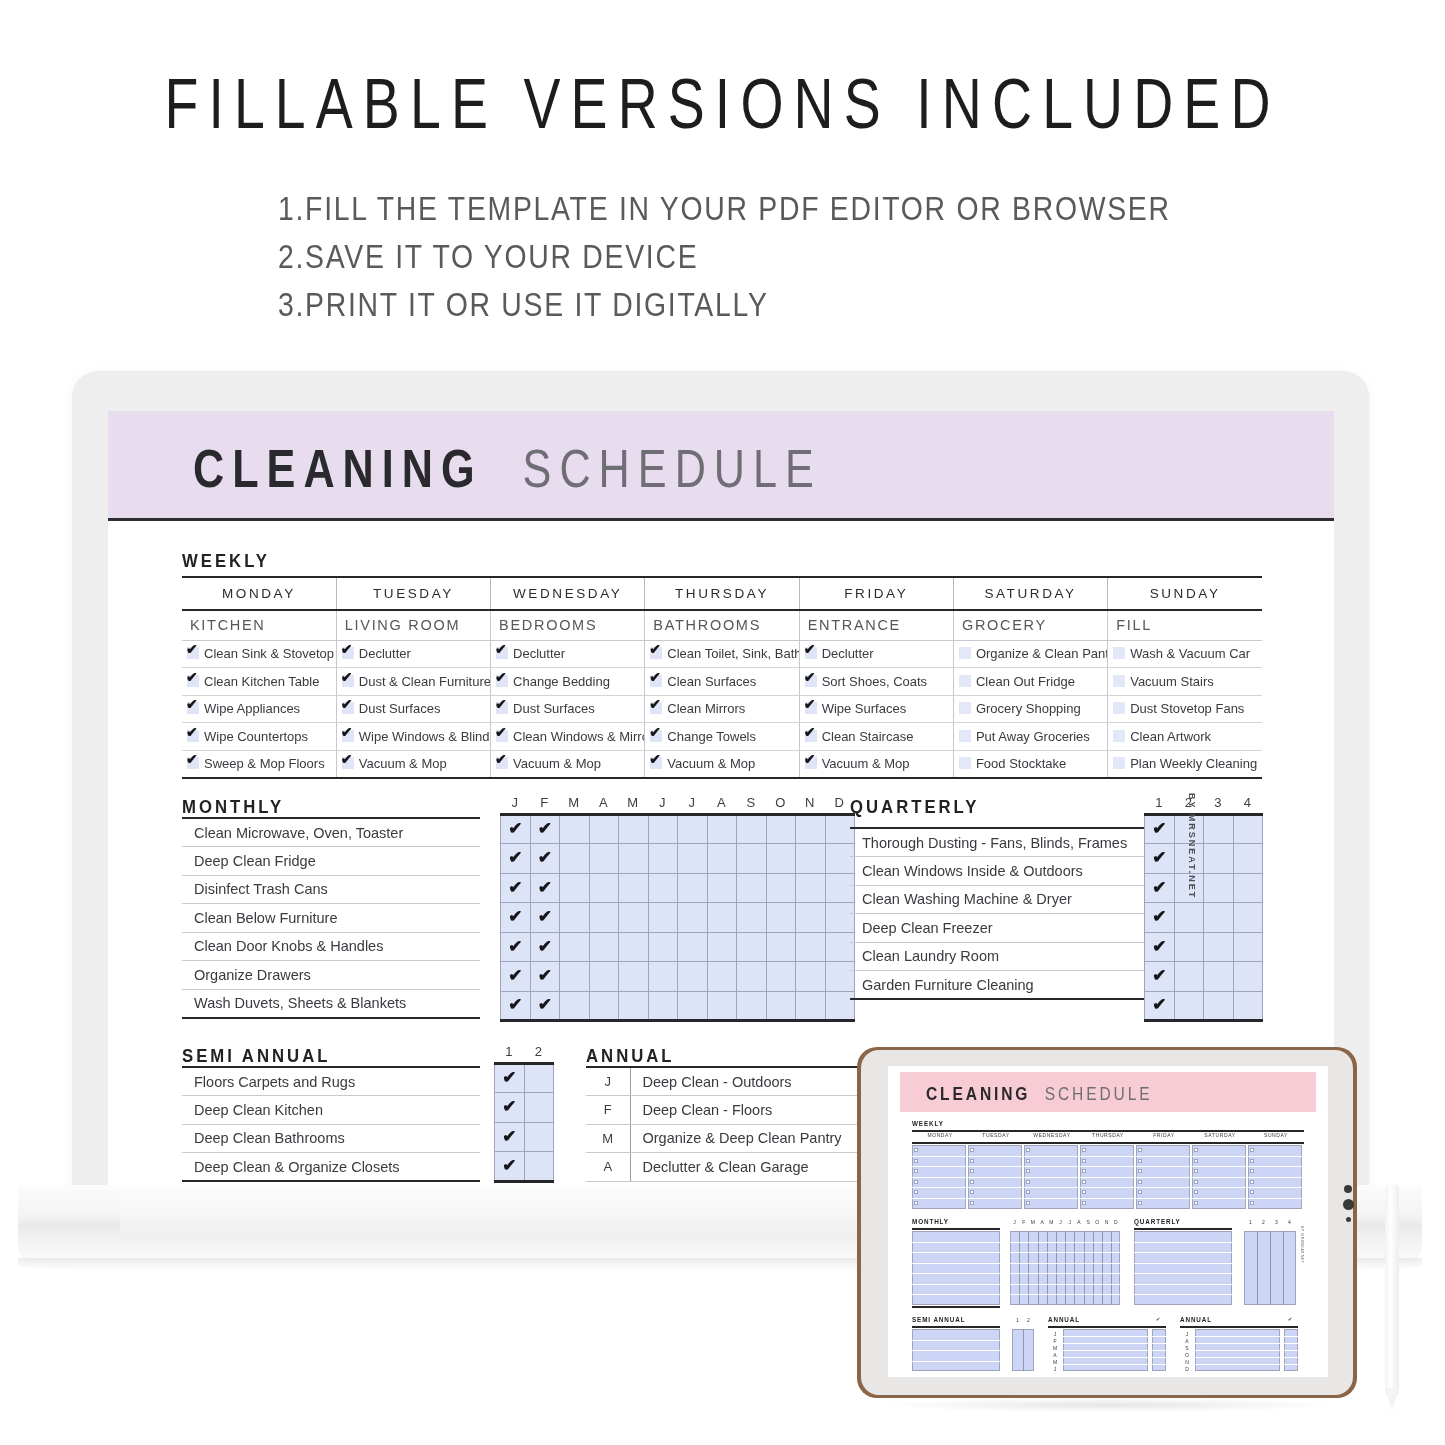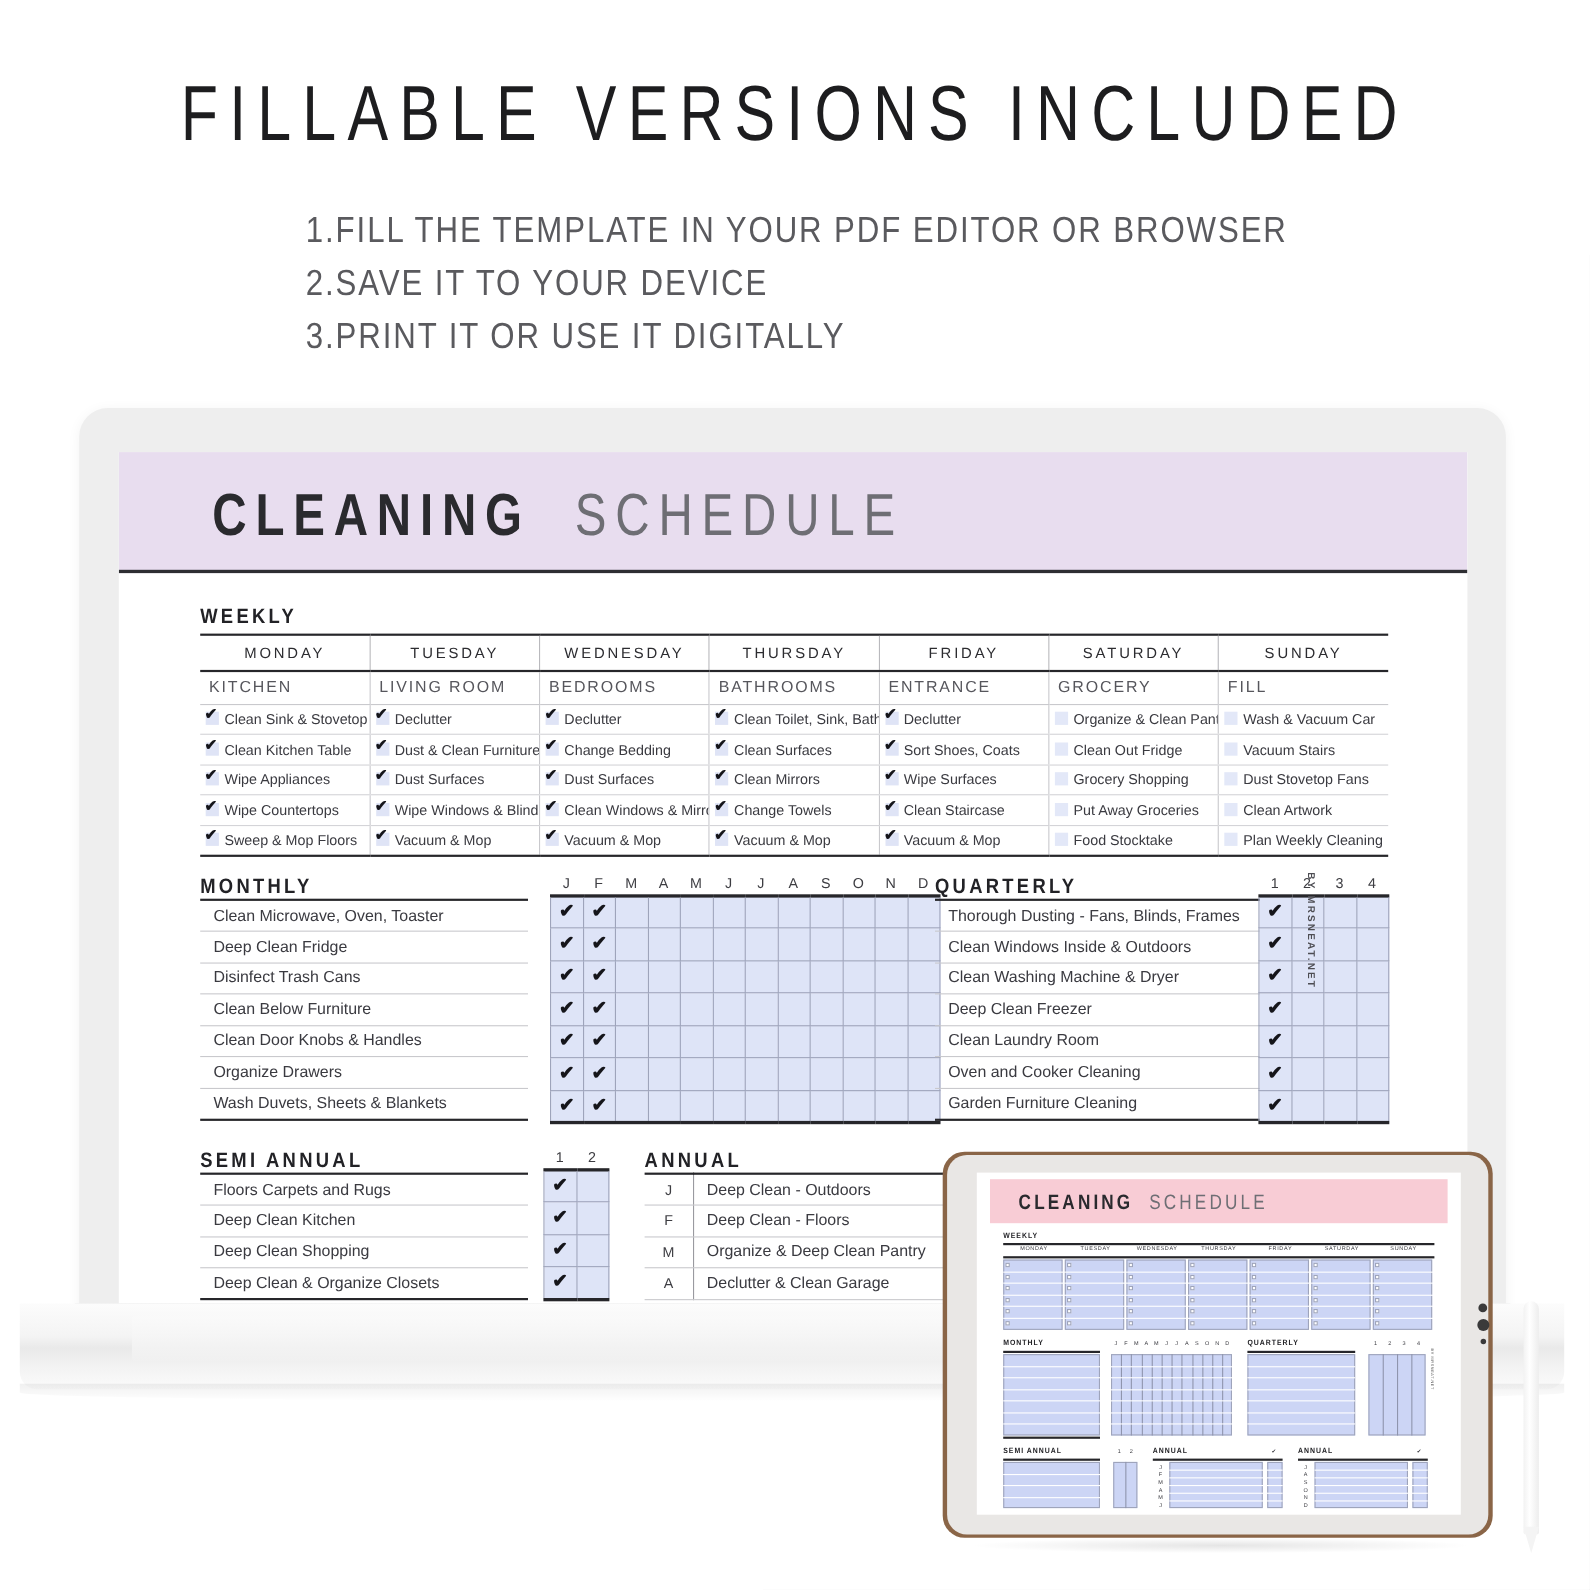--- a/index.html
+++ b/index.html
@@ -506,40 +506,37 @@
               <td style="width: 29.5px; height: 29.5px;"></td>
               <td style="width: 29.5px; height: 29.5px;"></td>
               <td style="width: 29.5px; height: 29.5px;"></td>
               <td style="width: 29.5px; height: 29.5px;"></td>
             </tr>
           </tbody>
         </table>
     </div>
 
     <div class="sec-label" style="position:absolute;left:742px;top:385px;">QUARTERLY</div>
-    <div style="position:absolute;left:742px;top:406px;width:314px;">
+    <div style="position:absolute;left:742px;top:416px;width:314px;">
       <table class="list-tbl list-top" style="width:314px;">
         <tbody id="quarterly-list">
             <tr>
               <td>Thorough Dusting -  Fans, Blinds, Frames</td>
             </tr>
             <tr>
               <td>Clean Windows Inside &amp; Outdoors</td>
             </tr>
             <tr>
               <td>Clean Washing Machine &amp; Dryer</td>
             </tr>
             <tr>
               <td>Deep Clean Freezer</td>
             </tr>
             <tr>
               <td>Clean Laundry Room</td>
-            </tr>
-            <tr>
-              <td>Oven and Cooker Cleaning</td>
             </tr>
             <tr>
               <td>Garden Furniture Cleaning</td>
             </tr>
           </tbody>
       </table>
     </div>
     <div style="position:absolute;left:1036px;top:381px;">
       <table class="grid-tbl" id="quarterly-grid">
           <thead>
@@ -601,21 +598,21 @@
     <div style="position:absolute;left:74px;top:655px;width:298px;">
       <table class="list-tbl list-top" style="width:298px;">
         <tbody id="semi-list">
             <tr>
               <td>Floors Carpets and Rugs</td>
             </tr>
             <tr>
               <td>Deep Clean Kitchen</td>
             </tr>
             <tr>
-              <td>Deep Clean Shopping</td>
+              <td>Deep Clean Bathrooms</td>
             </tr>
             <tr>
               <td>Deep Clean &amp; Organize Closets</td>
             </tr>
           </tbody>
       </table>
     </div>
     <div style="position:absolute;left:386px;top:630px;">
       <table class="grid-tbl" id="semi-grid">
           <thead>

